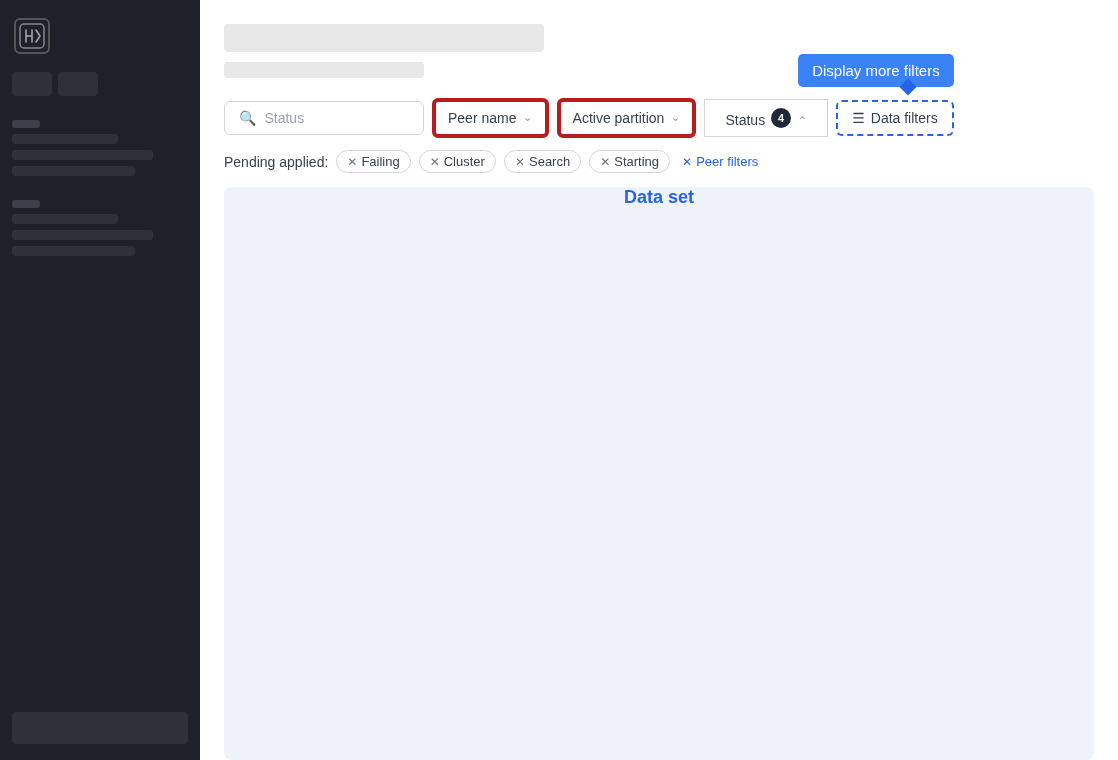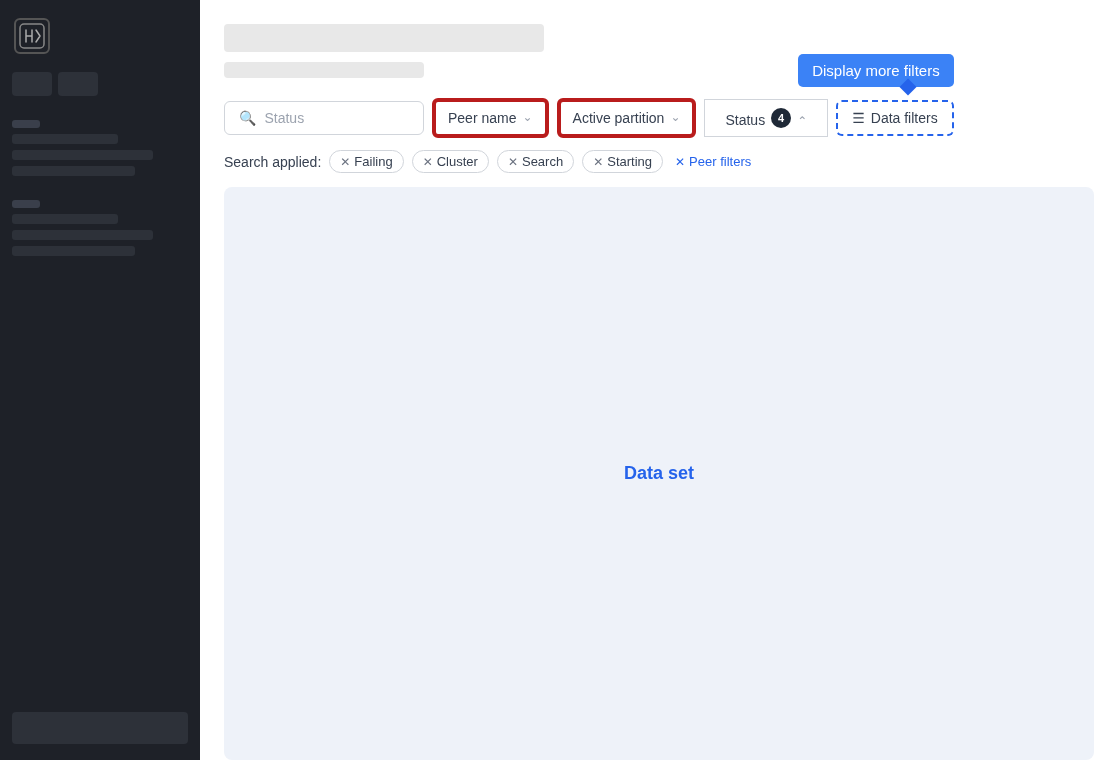--- a/index.html
+++ b/index.html
@@ -285,21 +285,20 @@
     .clear-filters-btn .x-icon {
       font-size: 12px;
     }
 
     
     .data-area {
       flex: 1;
       background: #eef2f9;
       border-radius: 8px;
       display: flex;
-      align-items: center;
       justify-content: center;
       margin-bottom: 0;
     }
 
     .data-set-text {
       color: #2563eb;
       font-size: 18px;
       font-weight: 600;
     }
 
@@ -377,21 +376,21 @@
         <span>Display more filters</span>
       </div>
       <div class="more-filters-btn">
         <span class="more-filters-icon">☰</span>
         <span>Data filters</span>
       </div>
     </div>
   </div>
 
   <div class="filters-applied-row">
-    <span>Search applied:</span>
+    <span>Pending applied:</span>
 
     <div class="filter-chip">
       <span class="x-icon">✕</span>
       <span>Failing</span>
     </div>
 
     <div class="filter-chip">
       <span class="x-icon">✕</span>
       <span>Cluster</span>
     </div>

